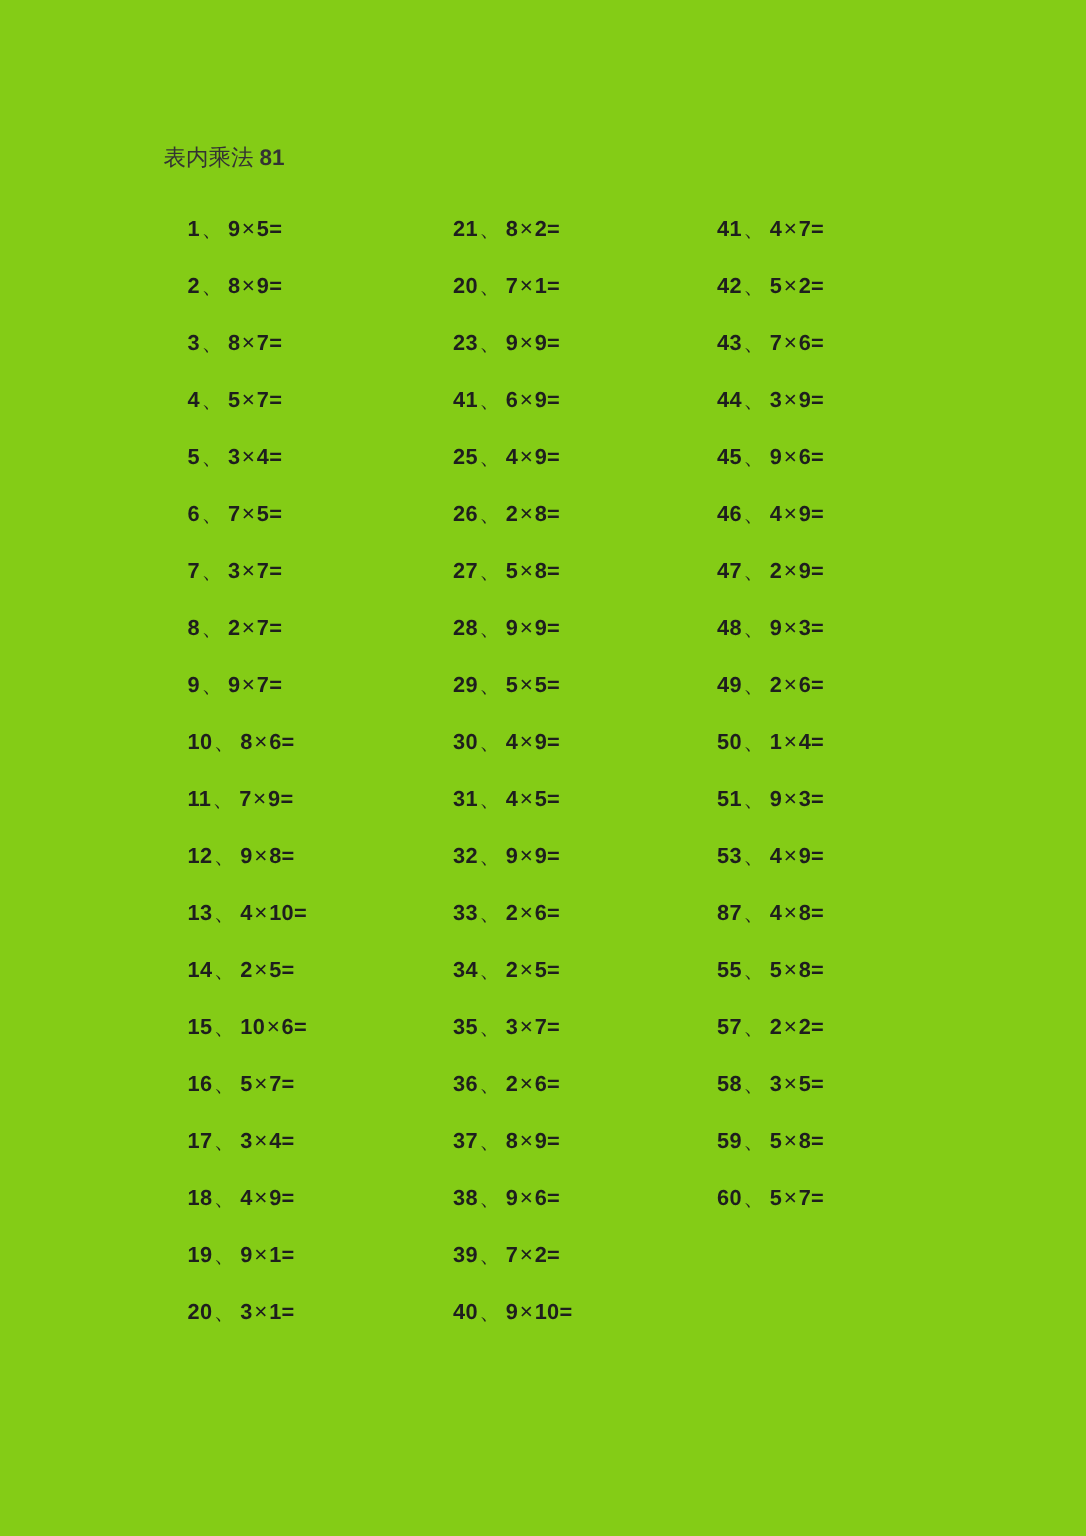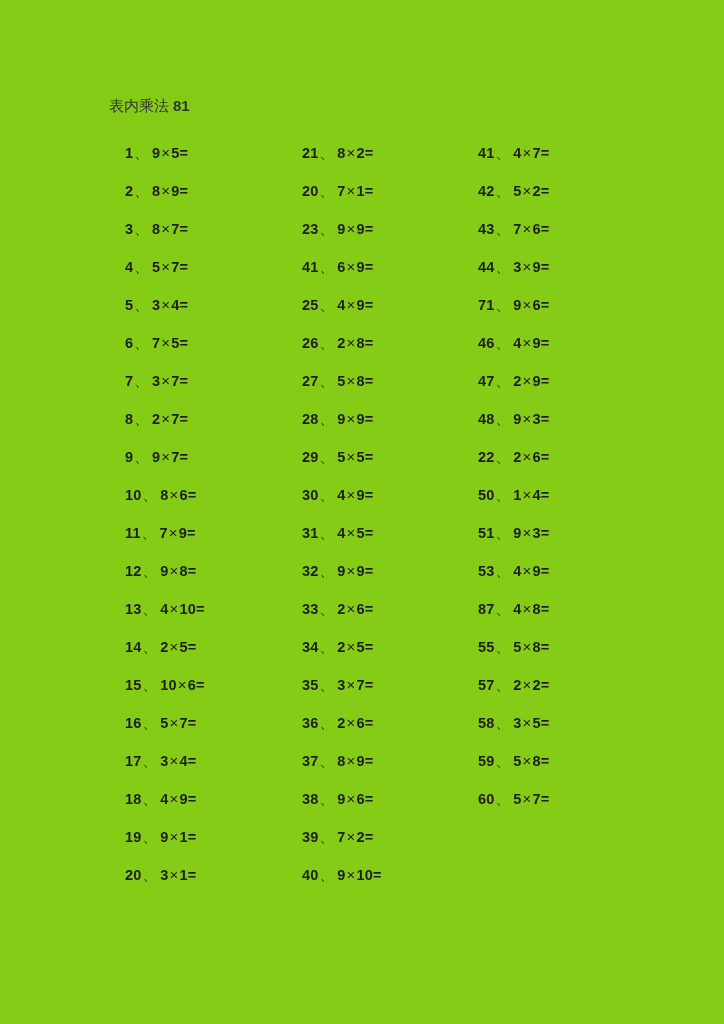--- a/index.html
+++ b/index.html
@@ -114,25 +114,25 @@
       <div class="problem"><span class="idx">37</span><span class="sep">、</span><span class="a">8</span><span class="times">×</span><span class="b">9</span><span class="eq">=</span></div>
       <div class="problem"><span class="idx">38</span><span class="sep">、</span><span class="a">9</span><span class="times">×</span><span class="b">6</span><span class="eq">=</span></div>
       <div class="problem"><span class="idx">39</span><span class="sep">、</span><span class="a">7</span><span class="times">×</span><span class="b">2</span><span class="eq">=</span></div>
       <div class="problem"><span class="idx">40</span><span class="sep">、</span><span class="a">9</span><span class="times">×</span><span class="b">10</span><span class="eq">=</span></div>
     </div>
   <div class="column col-3">
       <div class="problem"><span class="idx">41</span><span class="sep">、</span><span class="a">4</span><span class="times">×</span><span class="b">7</span><span class="eq">=</span></div>
       <div class="problem"><span class="idx">42</span><span class="sep">、</span><span class="a">5</span><span class="times">×</span><span class="b">2</span><span class="eq">=</span></div>
       <div class="problem"><span class="idx">43</span><span class="sep">、</span><span class="a">7</span><span class="times">×</span><span class="b">6</span><span class="eq">=</span></div>
       <div class="problem"><span class="idx">44</span><span class="sep">、</span><span class="a">3</span><span class="times">×</span><span class="b">9</span><span class="eq">=</span></div>
-      <div class="problem"><span class="idx">71</span><span class="sep">、</span><span class="a">9</span><span class="times">×</span><span class="b">6</span><span class="eq">=</span></div>
+      <div class="problem"><span class="idx">45</span><span class="sep">、</span><span class="a">9</span><span class="times">×</span><span class="b">6</span><span class="eq">=</span></div>
       <div class="problem"><span class="idx">46</span><span class="sep">、</span><span class="a">4</span><span class="times">×</span><span class="b">9</span><span class="eq">=</span></div>
       <div class="problem"><span class="idx">47</span><span class="sep">、</span><span class="a">2</span><span class="times">×</span><span class="b">9</span><span class="eq">=</span></div>
       <div class="problem"><span class="idx">48</span><span class="sep">、</span><span class="a">9</span><span class="times">×</span><span class="b">3</span><span class="eq">=</span></div>
-      <div class="problem"><span class="idx">22</span><span class="sep">、</span><span class="a">2</span><span class="times">×</span><span class="b">6</span><span class="eq">=</span></div>
+      <div class="problem"><span class="idx">49</span><span class="sep">、</span><span class="a">2</span><span class="times">×</span><span class="b">6</span><span class="eq">=</span></div>
       <div class="problem"><span class="idx">50</span><span class="sep">、</span><span class="a">1</span><span class="times">×</span><span class="b">4</span><span class="eq">=</span></div>
       <div class="problem"><span class="idx">51</span><span class="sep">、</span><span class="a">9</span><span class="times">×</span><span class="b">3</span><span class="eq">=</span></div>
       <div class="problem"><span class="idx">53</span><span class="sep">、</span><span class="a">4</span><span class="times">×</span><span class="b">9</span><span class="eq">=</span></div>
       <div class="problem"><span class="idx">87</span><span class="sep">、</span><span class="a">4</span><span class="times">×</span><span class="b">8</span><span class="eq">=</span></div>
       <div class="problem"><span class="idx">55</span><span class="sep">、</span><span class="a">5</span><span class="times">×</span><span class="b">8</span><span class="eq">=</span></div>
       <div class="problem"><span class="idx">57</span><span class="sep">、</span><span class="a">2</span><span class="times">×</span><span class="b">2</span><span class="eq">=</span></div>
       <div class="problem"><span class="idx">58</span><span class="sep">、</span><span class="a">3</span><span class="times">×</span><span class="b">5</span><span class="eq">=</span></div>
       <div class="problem"><span class="idx">59</span><span class="sep">、</span><span class="a">5</span><span class="times">×</span><span class="b">8</span><span class="eq">=</span></div>
       <div class="problem"><span class="idx">60</span><span class="sep">、</span><span class="a">5</span><span class="times">×</span><span class="b">7</span><span class="eq">=</span></div>
     </div>

